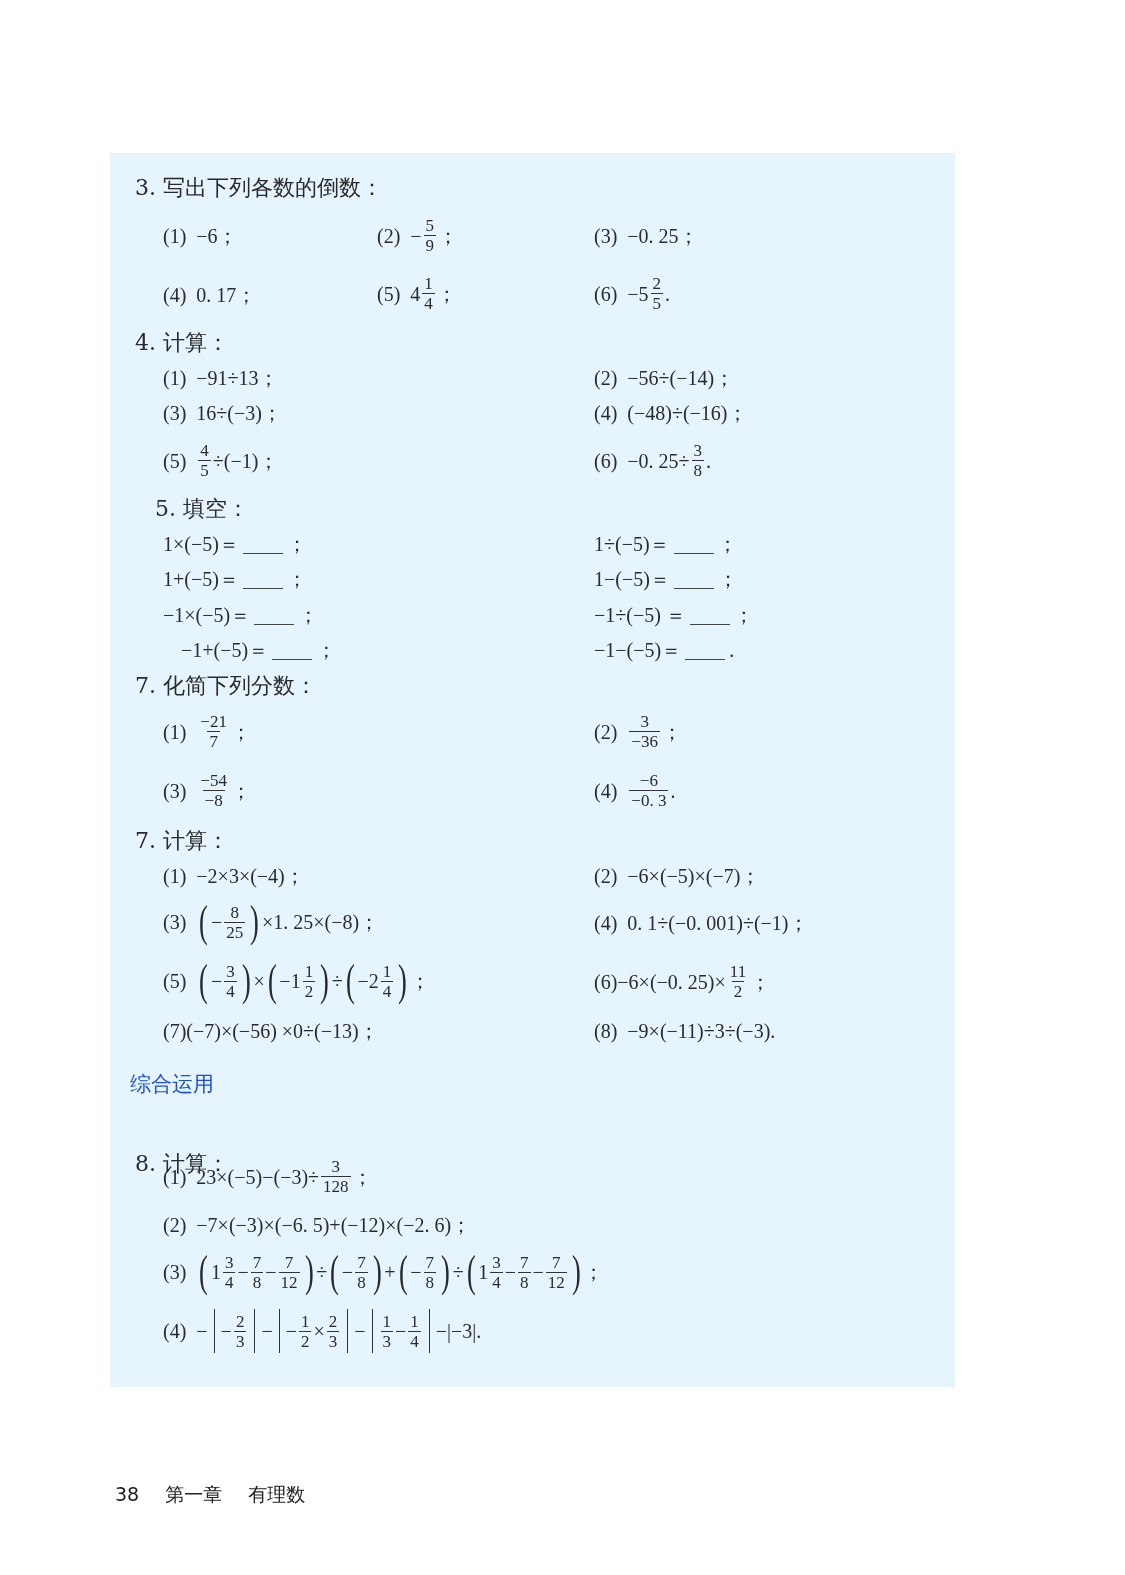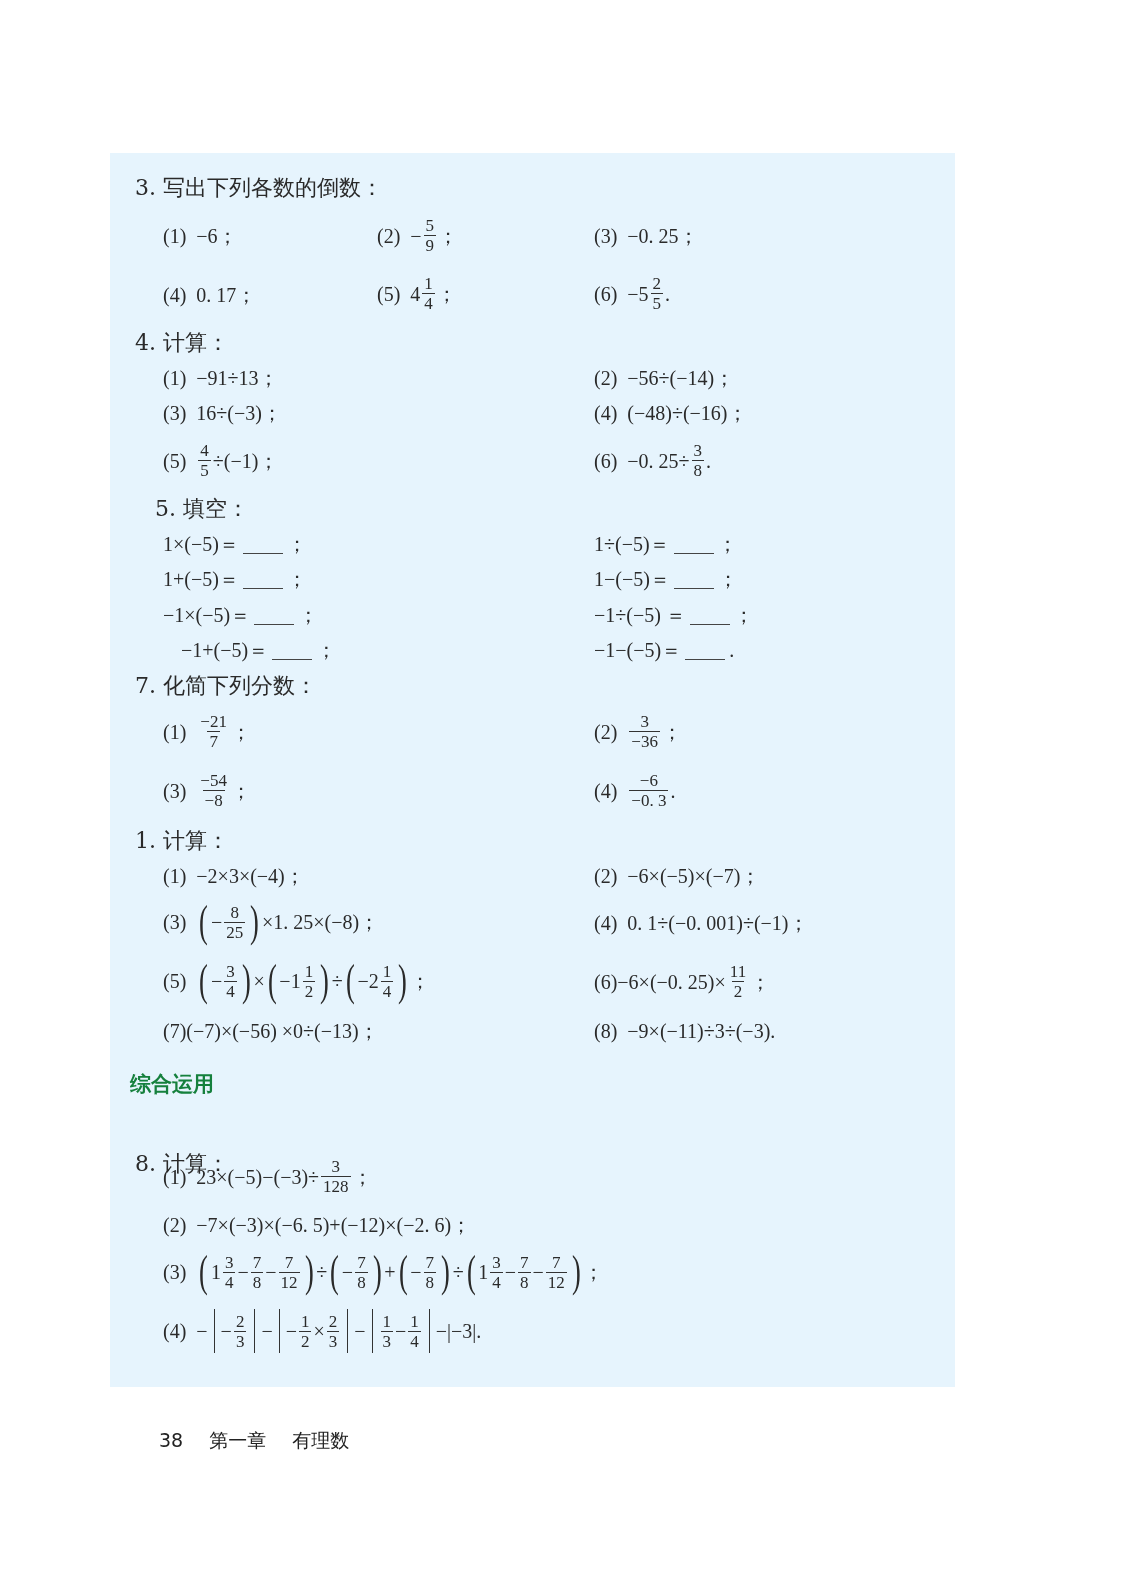--- a/index.html
+++ b/index.html
@@ -8,31 +8,31 @@
     font-family: "DejaVu Serif", "Liberation Serif", serif; color: #2a2a2a;
   }
   .panel {
     position: absolute; left: 110px; top: 153px; width: 845px; height: 1234px;
     background: #e6f4fd;
   }
   .row { position: absolute; font-size: 19px; line-height: 24px; white-space: nowrap; }
   .head { position: absolute; font-size: 22px; line-height: 24px; white-space: nowrap; }
   .sec-title {
     position: absolute; font-family: "DejaVu Sans", "Liberation Sans", sans-serif;
-    font-weight: bold; font-size: 21px; color: #15803d;
+    font-weight: normal; font-size: 21px; color: #1d4ed8;
   }
   .math { display: inline-flex; align-items: center; font-family: "Liberation Serif", "DejaVu Serif", serif; font-size: 20px; }
   .frac { display: inline-flex; flex-direction: column; align-items: center; vertical-align: middle; margin: 0 2px; font-size: 17px; line-height: 19px; }
   .frac .num { padding: 0 2px; }
   .frac .den { border-top: 1px solid #333; padding: 0 2px; }
   .paren { font-size: 44px; font-weight: 200; line-height: 44px; transform: scaleX(0.6); display: inline-block; }
   .absbar { display: inline-block; width: 1px; height: 44px; background: #333; margin: 0 6px; }
   .blank { display: inline-block; width: 40px; border-bottom: 1px solid #444; height: 18px; margin: 0 4px; }
   .lbl { margin-right: 10px; }
-  .footer { position: absolute; left: 115px; top: 1428px; font-family: "DejaVu Sans", "Liberation Sans", sans-serif; font-size: 19px; color: #222; margin-left: 44px; }
+  .footer { position: absolute; left: 115px; top: 1482px; font-family: "DejaVu Sans", "Liberation Sans", sans-serif; font-size: 19px; color: #222; }
   .footer span { margin-right: 20px; }
 </style>
 </head>
 <body>
 
 <div class="panel"></div>
 
 <div class="head" style="left:135px;top:176px;">3. 写出下列各数的倒数：</div>
 <div class="row" style="left:163px;top:224px;"><span class="math">
       <span class="lbl">(1)</span>
@@ -181,21 +181,21 @@
     </span></div>
 <div class="row" style="left:594px;top:771px;"><span class="math">
       <span class="lbl">(4)</span>
       <span class="frac">
         <span class="num">−6</span>
         <span class="den">−0. 3</span>
       </span>
       <span>.</span>
     </span></div>
 
-<div class="head" style="left:135px;top:829px;">1. 计算：</div>
+<div class="head" style="left:135px;top:829px;">7. 计算：</div>
 <div class="row" style="left:163px;top:864px;"><span class="math">
       <span class="lbl">(1)</span>
       <span>−2×3×(−4)；</span>
     </span></div>
 <div class="row" style="left:594px;top:864px;"><span class="math">
       <span class="lbl">(2)</span>
       <span>−6×(−5)×(−7)；</span>
     </span></div>
 <div class="row" style="left:163px;top:900px;"><span class="math">
       <span class="lbl">(3)</span>

